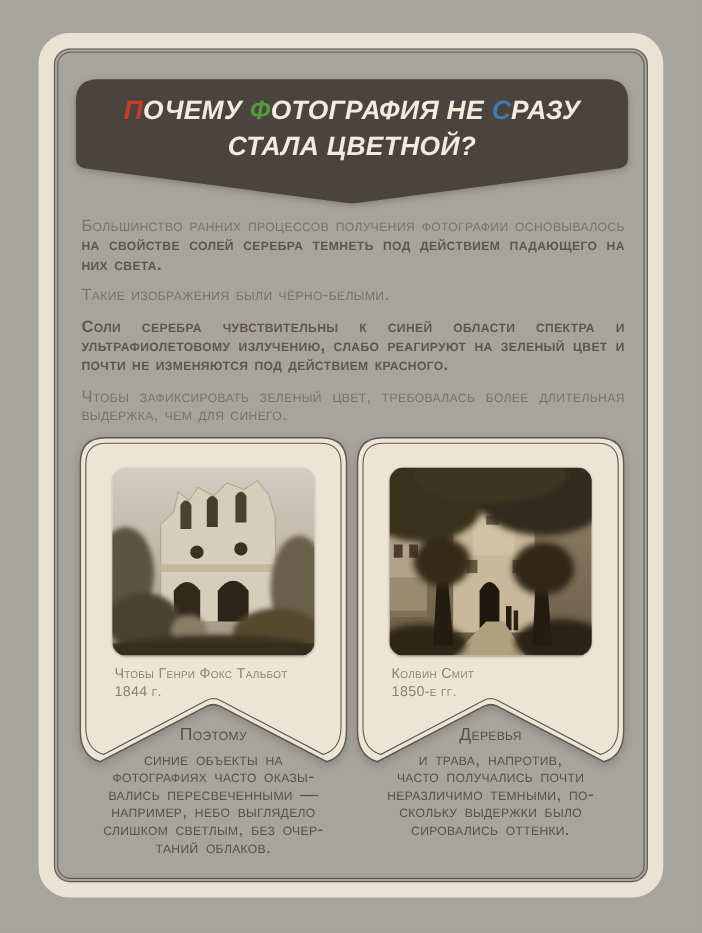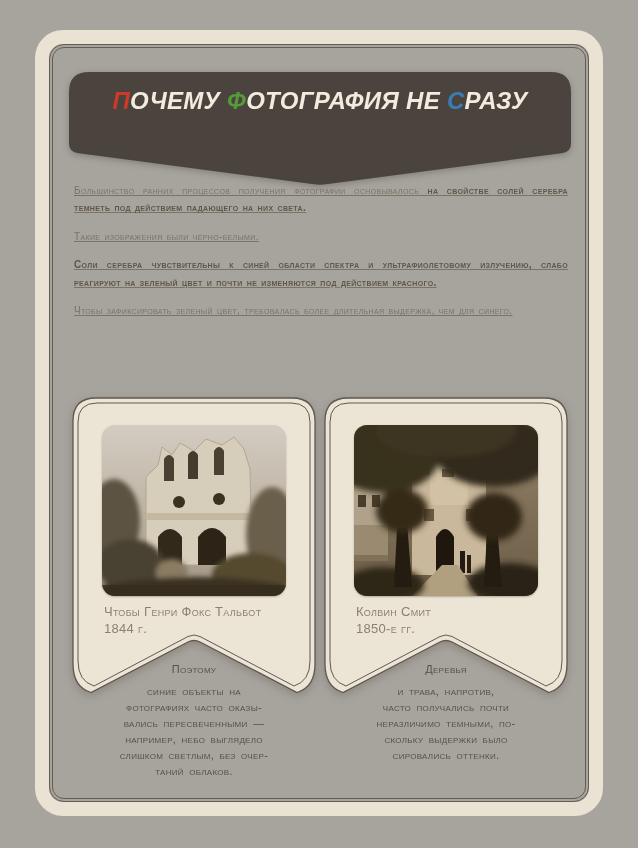--- a/index.html
+++ b/index.html
@@ -23,23 +23,23 @@
     position:relative; padding-top:13px; text-align:center;
     font-style:italic; font-weight:bold; font-size:24px; line-height:33px;
     color:#f2ecdf; letter-spacing:0.3px; white-space:nowrap;
   }
   .acc-red   { color:#cd3a2b; }
   .acc-green { color:#54993a; }
   .acc-blue  { color:#3c7cb4; }
 
   
   .intro {
-    position:absolute; left:74px; top:182px; width:494px;
-    font-size:10px; line-height:17.4px; font-variant:small-caps;
-    letter-spacing:0.35px; word-spacing:1px; color:#7b7365; text-align:justify;text-decoration:underline;
+    position:absolute; left:74px; top:197px; width:494px;
+    font-size:15px; line-height:17.4px; font-variant:small-caps;
+    letter-spacing:0.35px; word-spacing:1px; color:#7b7365; text-align:justify;
   }
   .intro p { margin:0 0 11px; }
   .intro .b { font-weight:700; color:#5e574a; }
 
   
   .card { position:absolute; top:397px; width:244px; height:299px; }
   .card-left  { left:72px; }
   .card-right { left:324px; }
   .card-shape { position:absolute; inset:0; filter:drop-shadow(0 3px 4px rgba(60,54,45,.25)); }
   .photo {
@@ -49,21 +49,21 @@
   .photo svg { display:block; width:100%; height:100%; }
   .caption {
     position:absolute; left:32px; top:206px;
     font-size:13px; line-height:17px; font-variant:small-caps;
     color:#8b8173; letter-spacing:0.3px;
   }
 
   
   .note {
     position:absolute; top:661px; width:244px; text-align:center;
-    font-variant:small-caps; font-size:11px; line-height:16px;
+    font-variant:small-caps; font-size:16px; line-height:16px;
     color:#56514a; letter-spacing:0.3px; word-spacing:2px;
   }
   .note-left  { left:72px; }
   .note-right { left:324px; }
   .note-first { margin-bottom:6px; }
 </style>
 </head>
 <body>
 
 <div class="page">
@@ -72,20 +72,21 @@
     <div class="pin-outer"></div>
     <div class="pin-inner"></div>
   </div>
 
   <div class="banner">
     <svg viewBox="0 0 504 116">
       <path d="M 21 1 L 483 1 Q 503 1 503 21 L 503 73 Q 503 80 495 82 L 260 113 Q 252 114.5 244 113 L 9 82 Q 1 80 1 73 L 1 21 Q 1 1 21 1 Z" fill="#4b443e"></path>
     </svg>
     <div class="banner-title">
       <div><span class="acc-red">П</span><span>ОЧЕМУ </span><span class="acc-green">Ф</span><span>ОТОГРАФИЯ НЕ </span><span class="acc-blue">С</span><span>РАЗУ</span></div>
+      <div>СТАЛА ЦВЕТНОЙ?</div>
     </div>
   </div>
 
   <div class="intro">
     <p><span>Большинство ранних процессов получения фотографии основывалось </span><span class="b">на свойстве солей серебра темнеть под действием падающего на них света.</span></p>
     <p>Такие изображения были чёрно-белыми.</p>
     <p class="b">Соли серебра чувствительны к синей области спектра и ультрафиолетовому излучению, слабо реагируют на зеленый цвет и почти не изменяются под действием красного.</p>
     <p>Чтобы зафиксировать зеленый цвет, требовалась более длительная выдержка, чем для синего.</p>
   </div>
 

